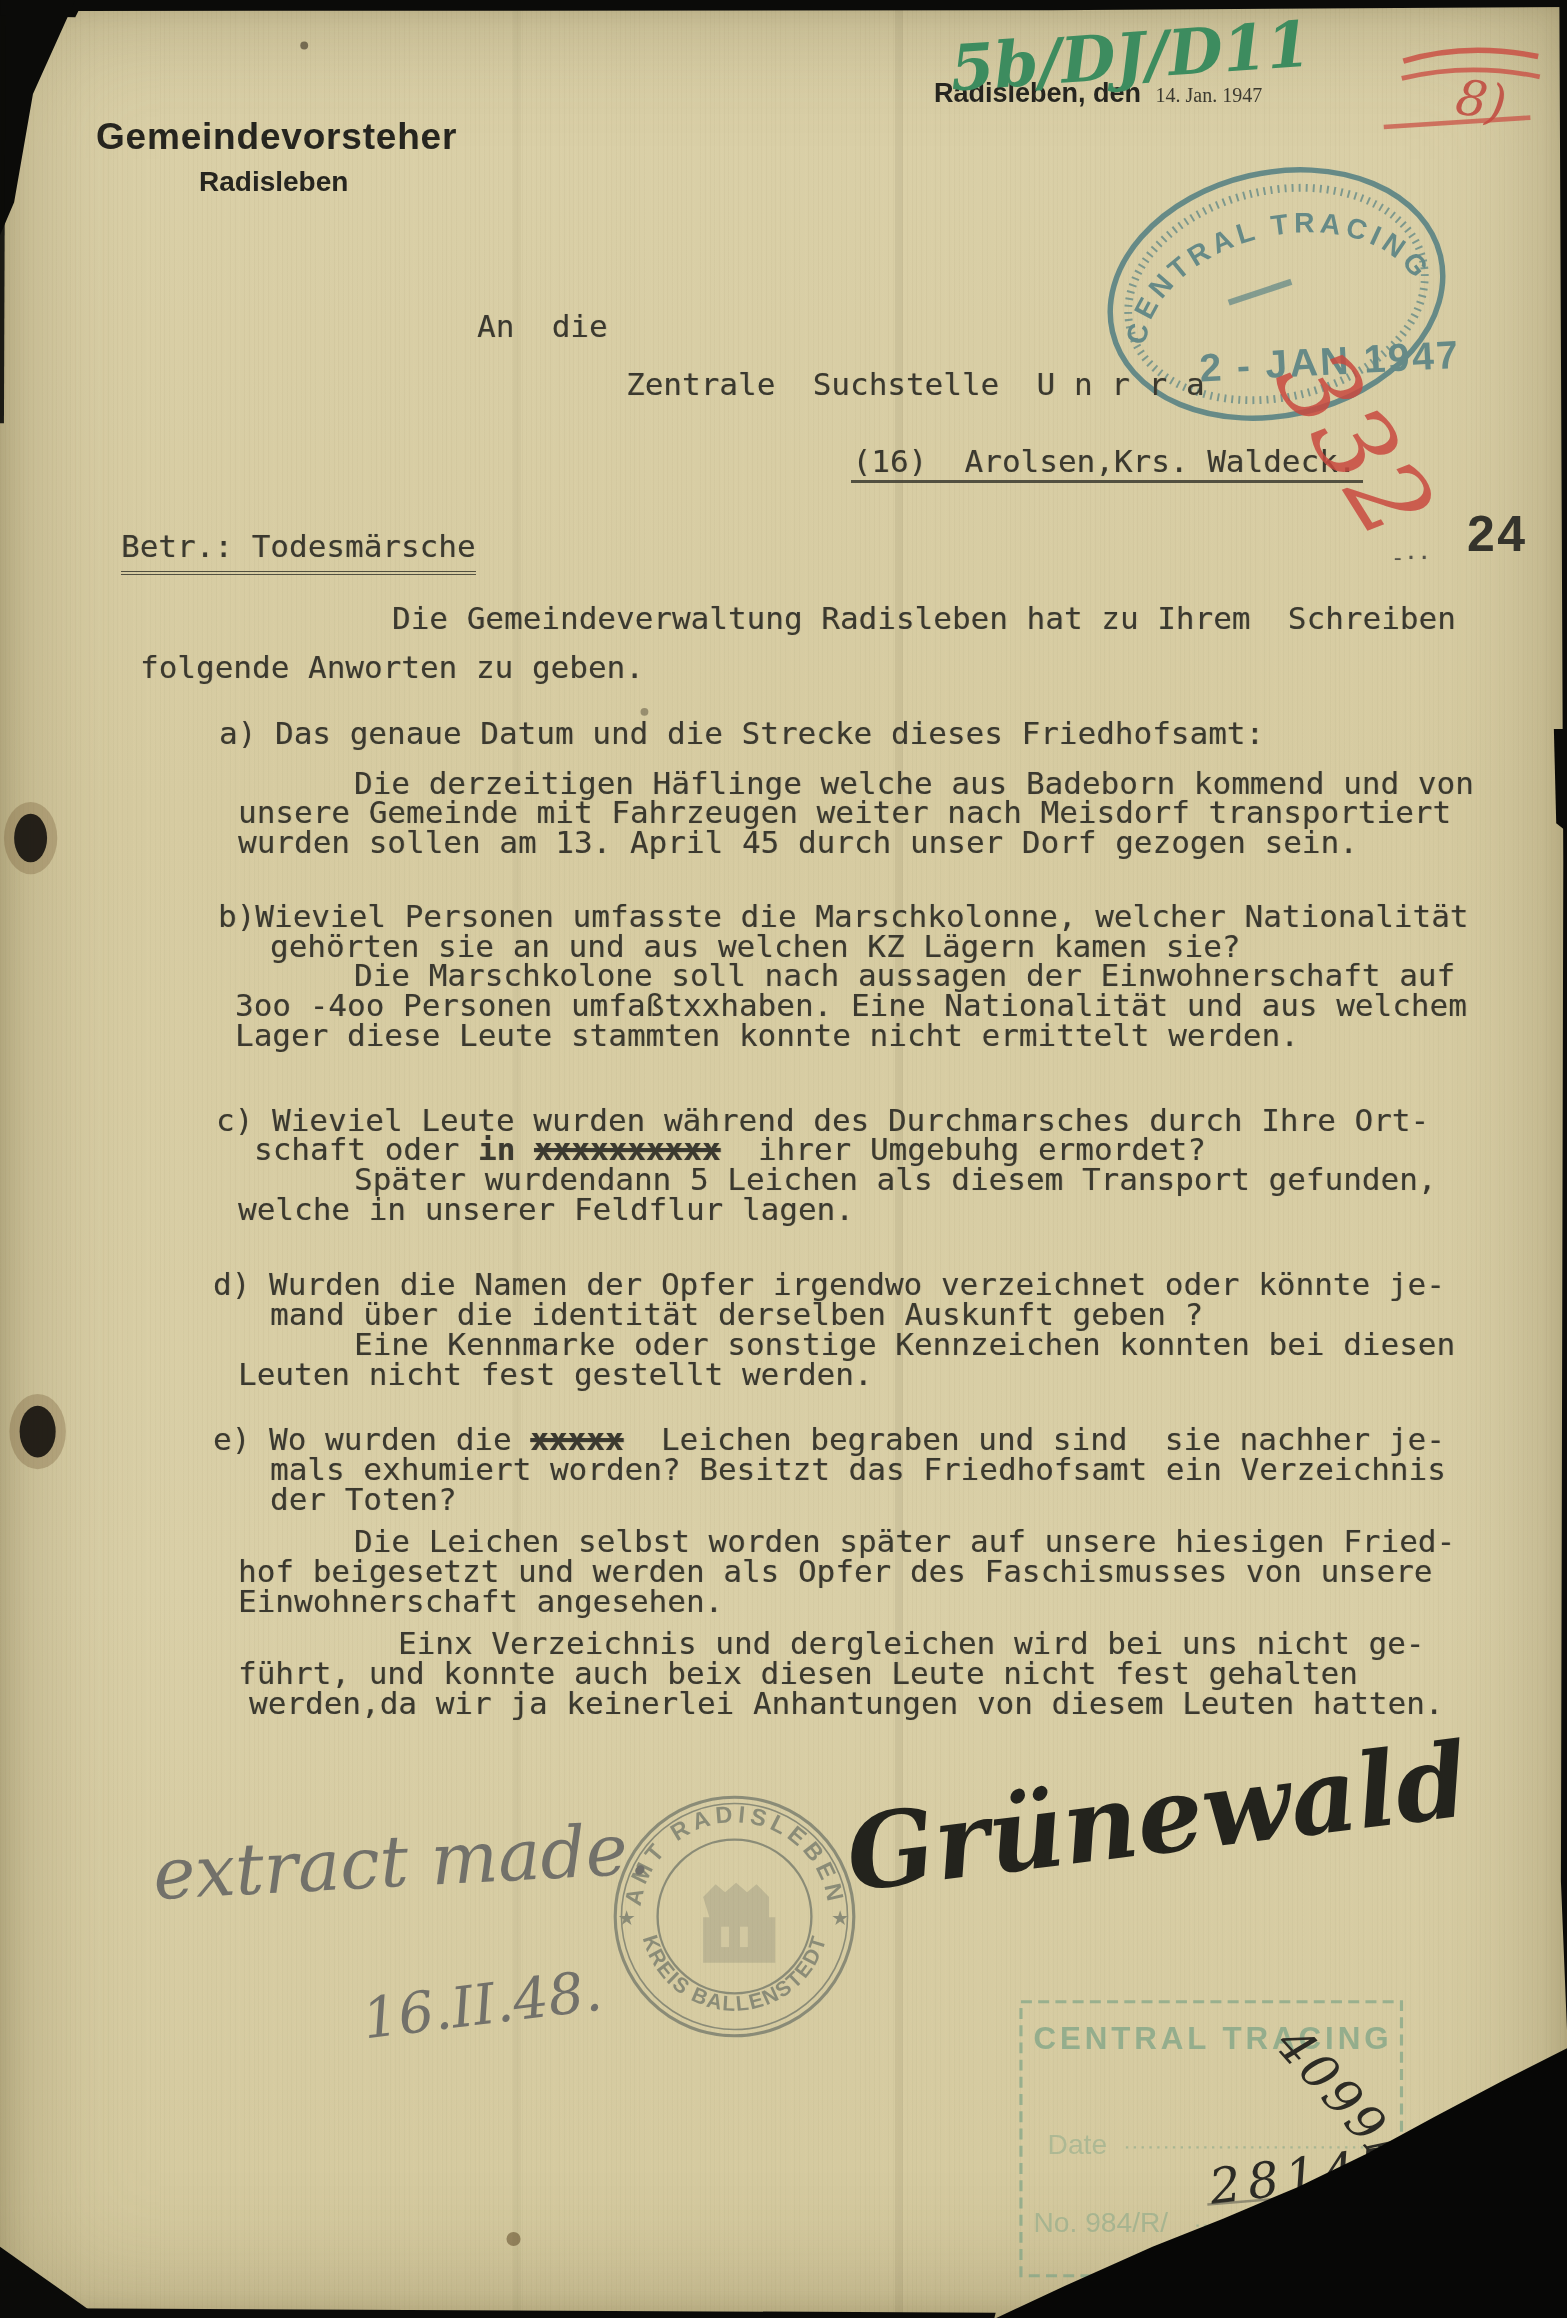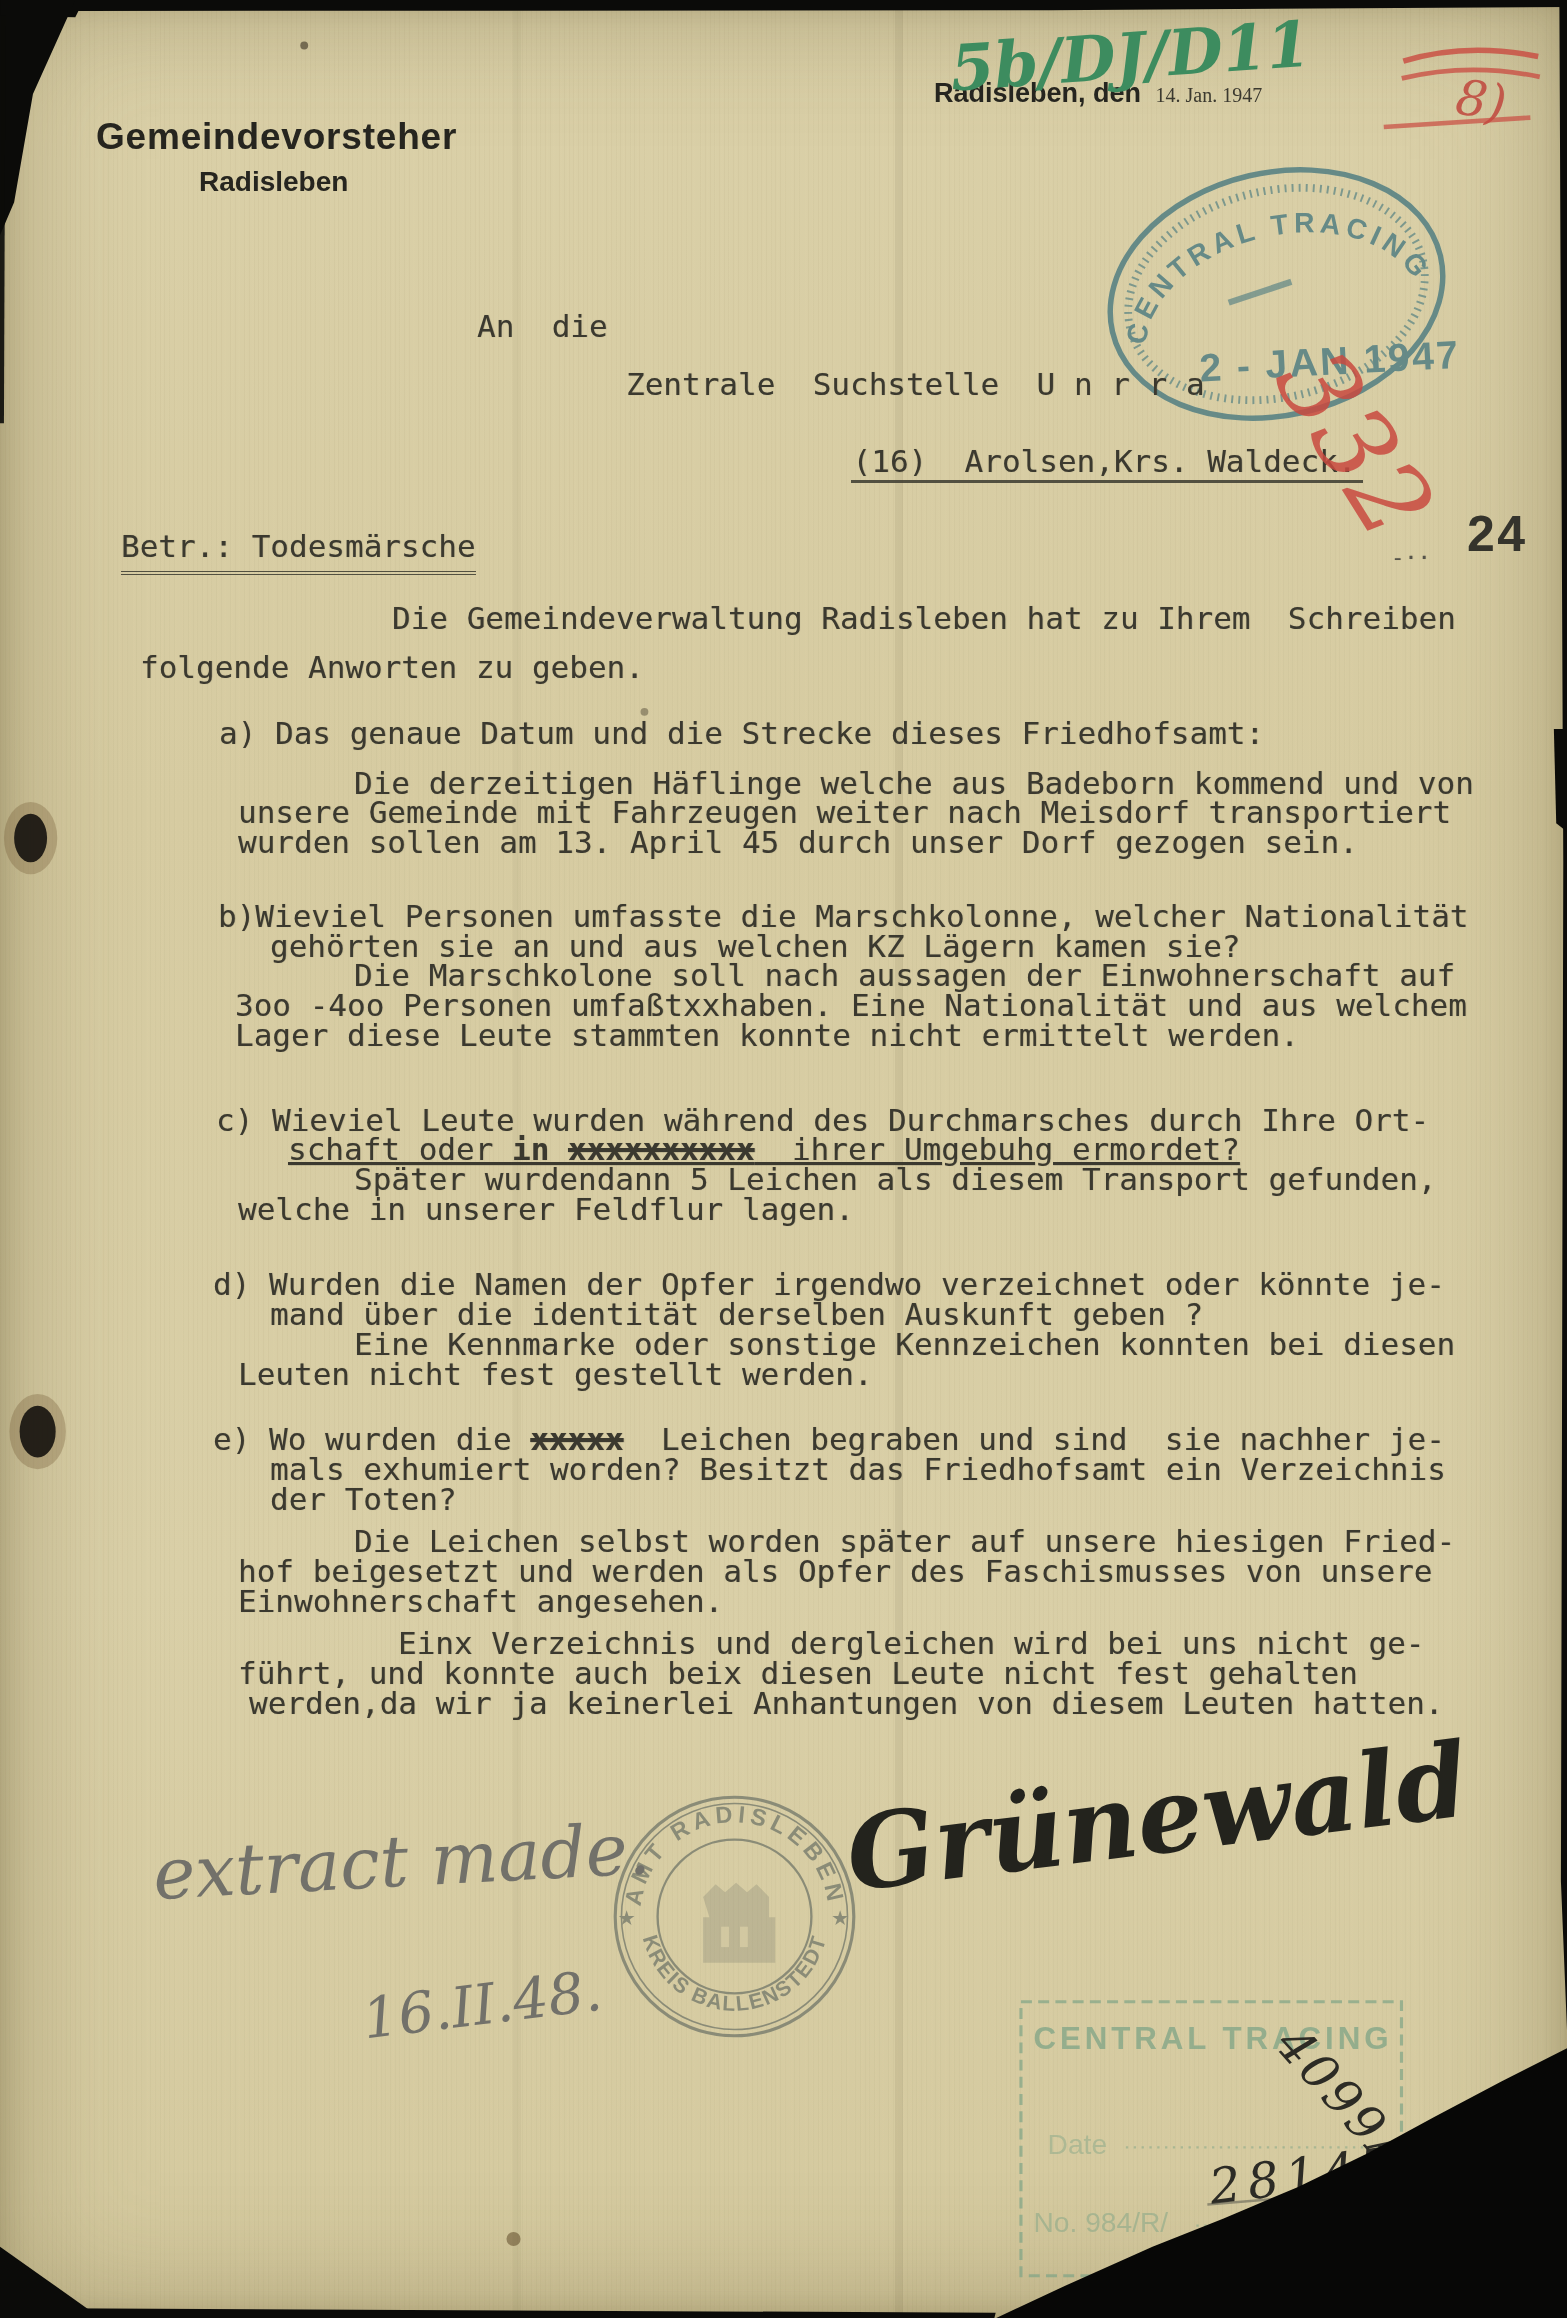--- a/index.html
+++ b/index.html
@@ -61,21 +61,21 @@
   <div class="tw" style="left:238px;top:796px;">unsere Gemeinde mit Fahrzeugen weiter nach Meisdorf transportiert</div>
   <div class="tw" style="left:238px;top:826px;">wurden sollen am 13. April 45 durch unser Dorf gezogen sein.</div>
 
   <div class="tw" style="left:218px;top:900px;">b)Wieviel Personen umfasste die Marschkolonne, welcher Nationalität</div>
   <div class="tw" style="left:270px;top:930px;">gehörten sie an und aus welchen KZ Lägern kamen sie?</div>
   <div class="tw" style="left:354px;top:959px;">Die Marschkolone soll nach aussagen der Einwohnerschaft auf</div>
   <div class="tw" style="left:235px;top:989px;">3oo -4oo Personen umfaßtxxhaben. Eine Nationalität und aus welchem</div>
   <div class="tw" style="left:235px;top:1019px;">Lager diese Leute stammten konnte nicht ermittelt werden.</div>
 
   <div class="tw" style="left:216px;top:1104px;">c) Wieviel Leute wurden während des Durchmarsches durch Ihre Ort-</div>
-  <div class="tw" style="left:288px;top:1133px;text-decoration:underline;"><span>schaft oder </span><span class="ot">in </span><span class="struck">xxxxxxxxxx</span><span>  ihrer Umgebuhg ermordet?</span></div>
+  <div class="tw" style="left:254px;top:1133px;"><span>schaft oder </span><span class="ot">in </span><span class="struck">xxxxxxxxxx</span><span>  ihrer Umgebuhg ermordet?</span></div>
   <div class="tw" style="left:354px;top:1163px;">Später wurdendann 5 Leichen als diesem Transport gefunden,</div>
   <div class="tw" style="left:238px;top:1193px;">welche in unserer Feldflur lagen.</div>
 
   <div class="tw" style="left:213px;top:1268px;">d) Wurden die Namen der Opfer irgendwo verzeichnet oder könnte je-</div>
   <div class="tw" style="left:270px;top:1298px;">mand über die identität derselben Auskunft geben ?</div>
   <div class="tw" style="left:354px;top:1328px;">Eine Kennmarke oder sonstige Kennzeichen konnten bei diesen</div>
   <div class="tw" style="left:238px;top:1358px;">Leuten nicht fest gestellt werden.</div>
 
   <div class="tw" style="left:213px;top:1423px;"><span>e) Wo wurden die </span><span class="struck">xxxxx</span><span>  Leichen begraben und sind  sie nachher je-</span></div>
   <div class="tw" style="left:270px;top:1453px;">mals exhumiert worden? Besitzt das Friedhofsamt ein Verzeichnis</div>

